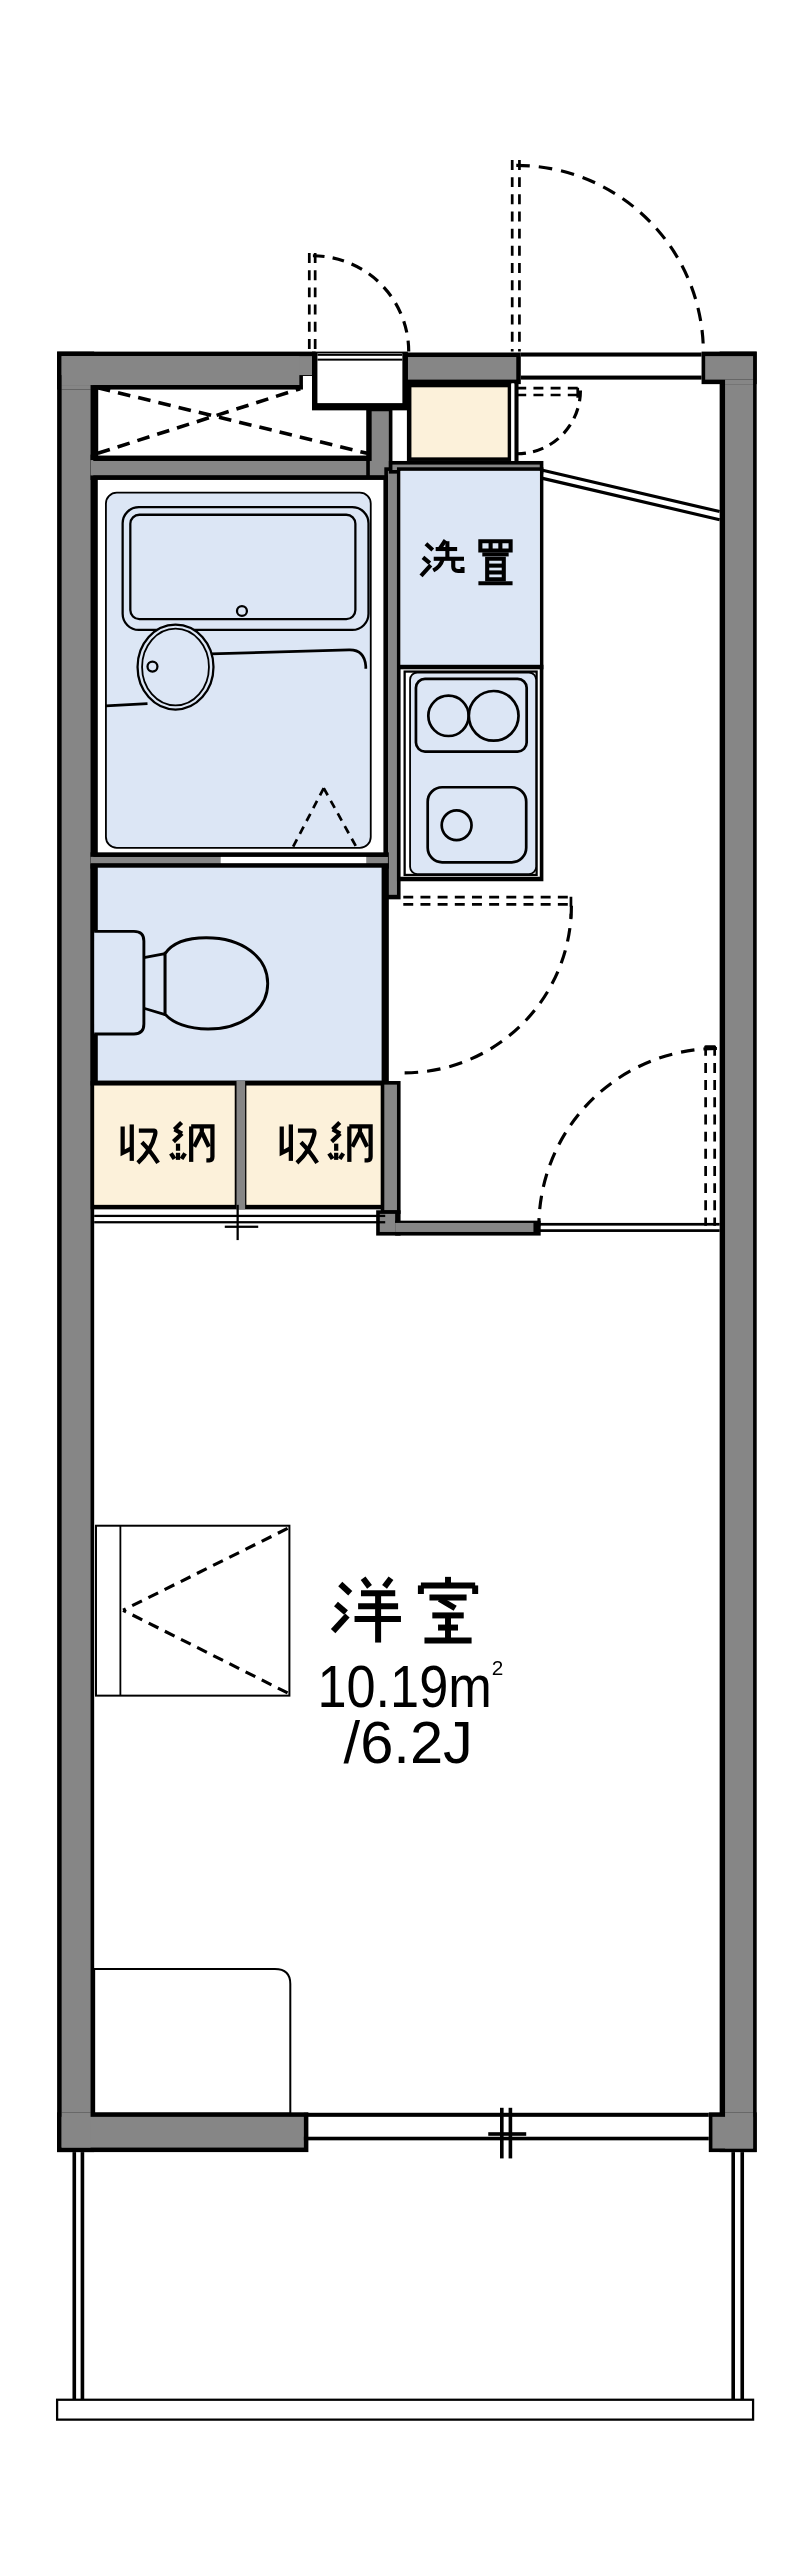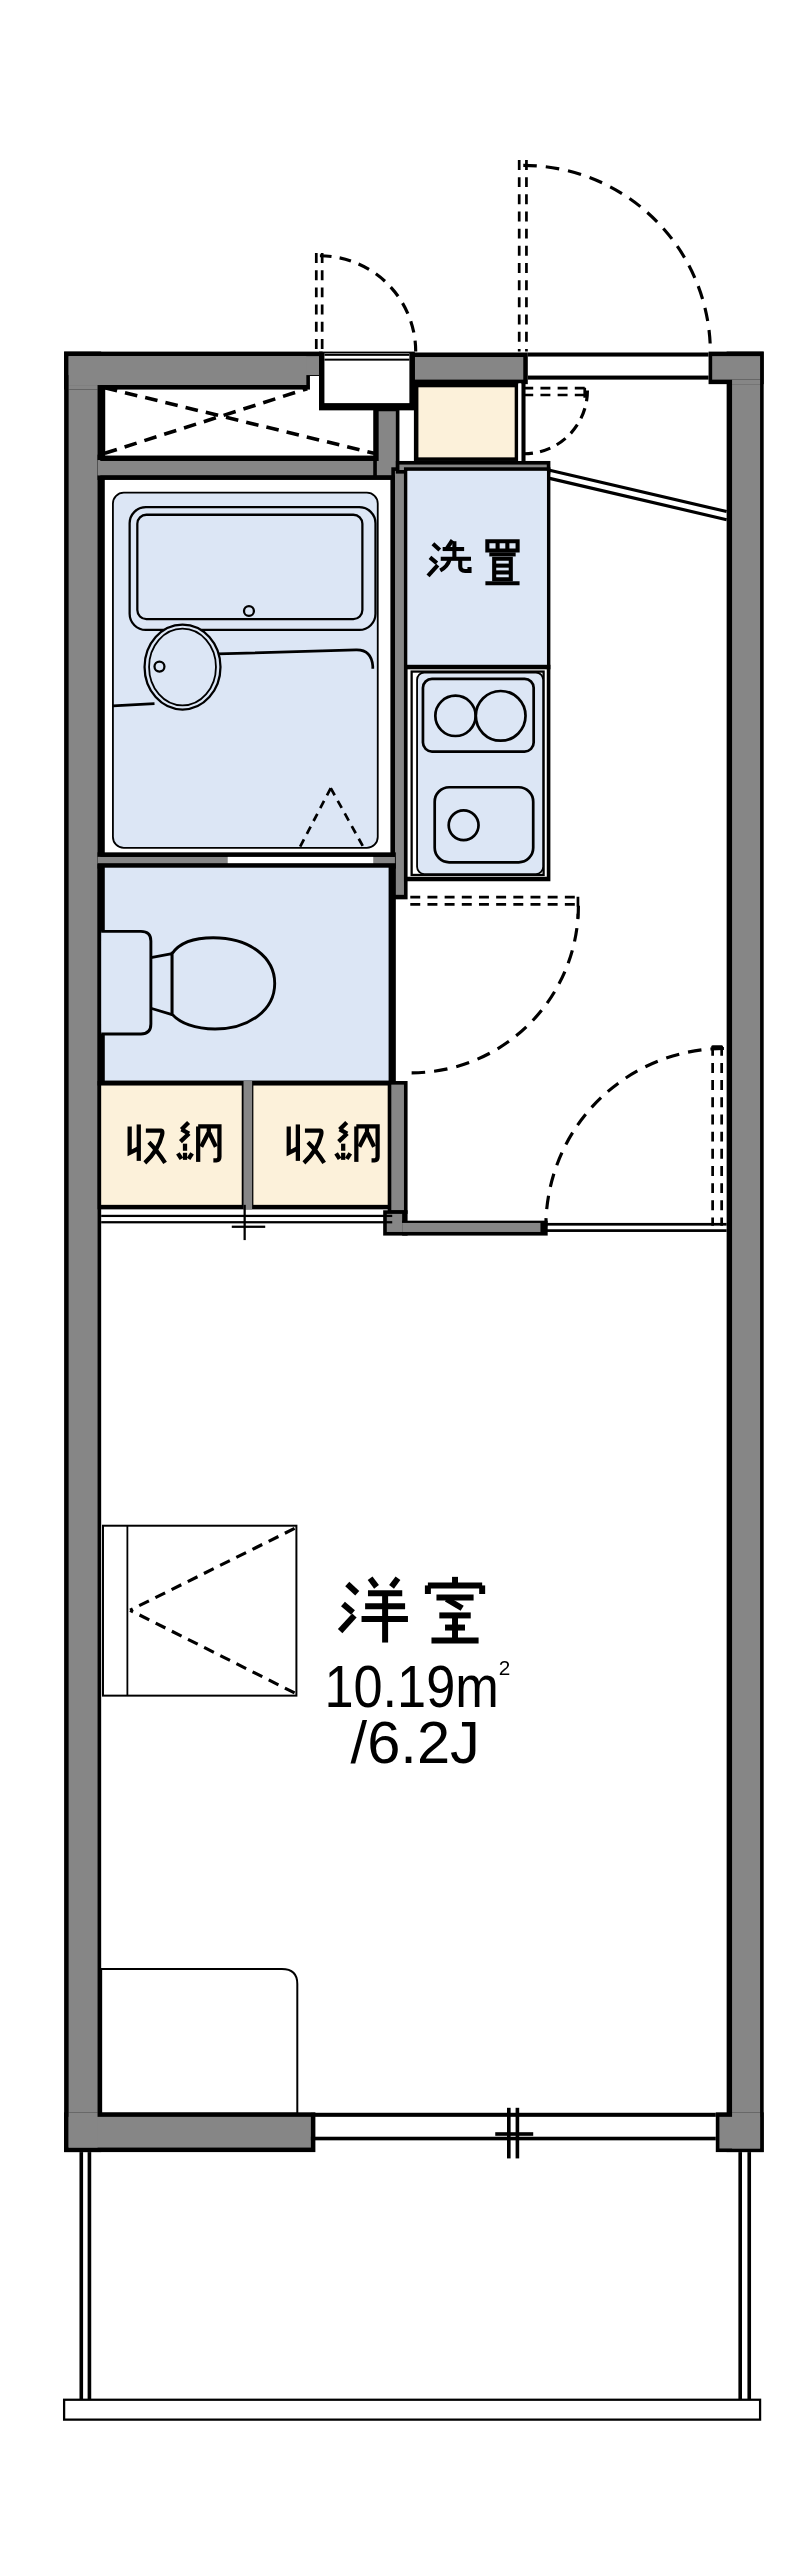--- a/index.html
+++ b/index.html
@@ -1,16 +1,16 @@
 <!DOCTYPE html>
 <html style="font-size:14.5px"><head>
 <meta charset="utf-8">
 <style>
   html,body{margin:0;padding:0;background:#ffffff;}
-  #plan{position:relative;width:788px;height:2576px;background:#ffffff;font-family:"Liberation Sans", sans-serif;margin-left:7px;}
+  #plan{position:relative;width:788px;height:2576px;background:#ffffff;font-family:"Liberation Sans", sans-serif;}
   svg{position:absolute;left:0;top:0;}
 </style>
 </head>
 <body>
 <div id="plan">
 <svg width="812" height="2576" viewBox="0 0 898 2850">
 
 <rect x="0" y="0" width="898" height="2850" fill="#ffffff"></rect>
 
 <g>

